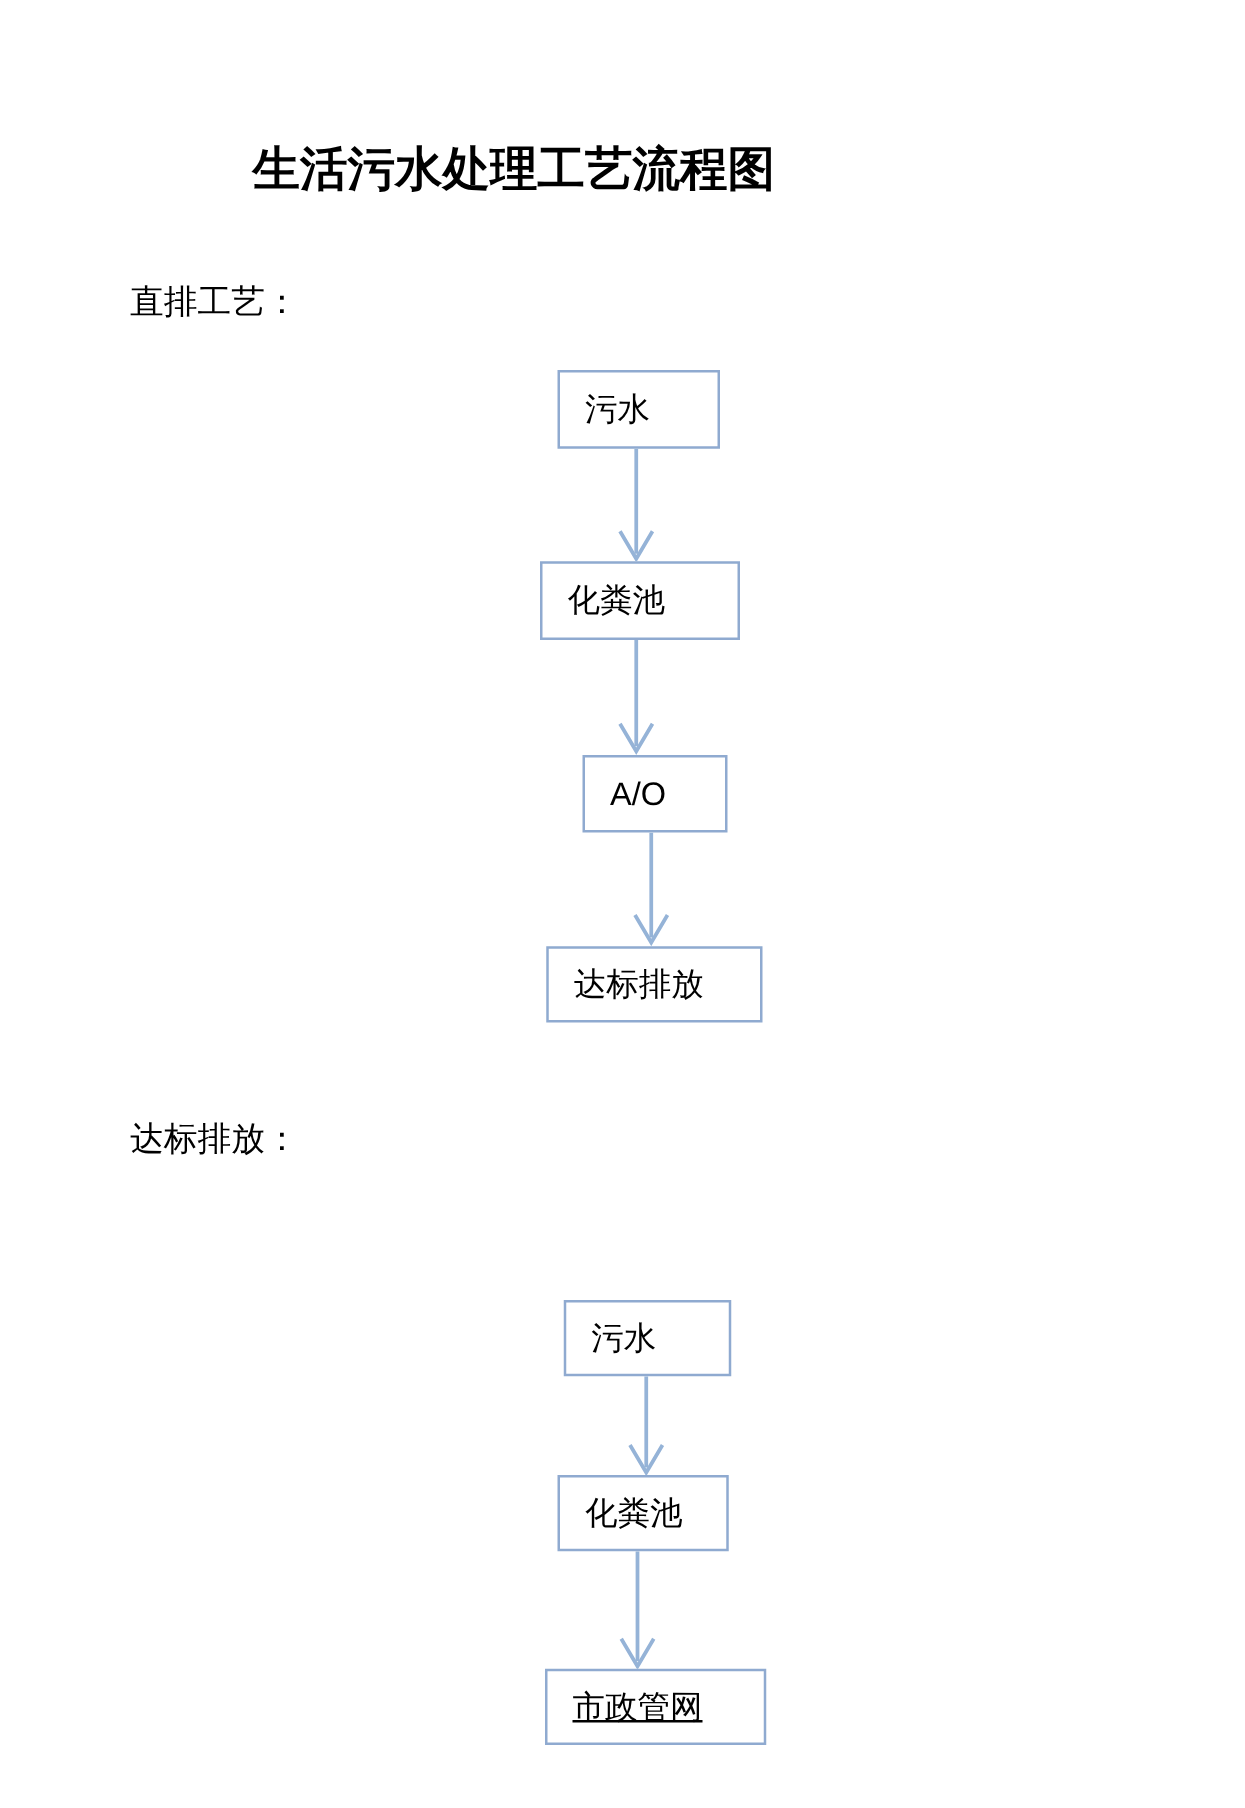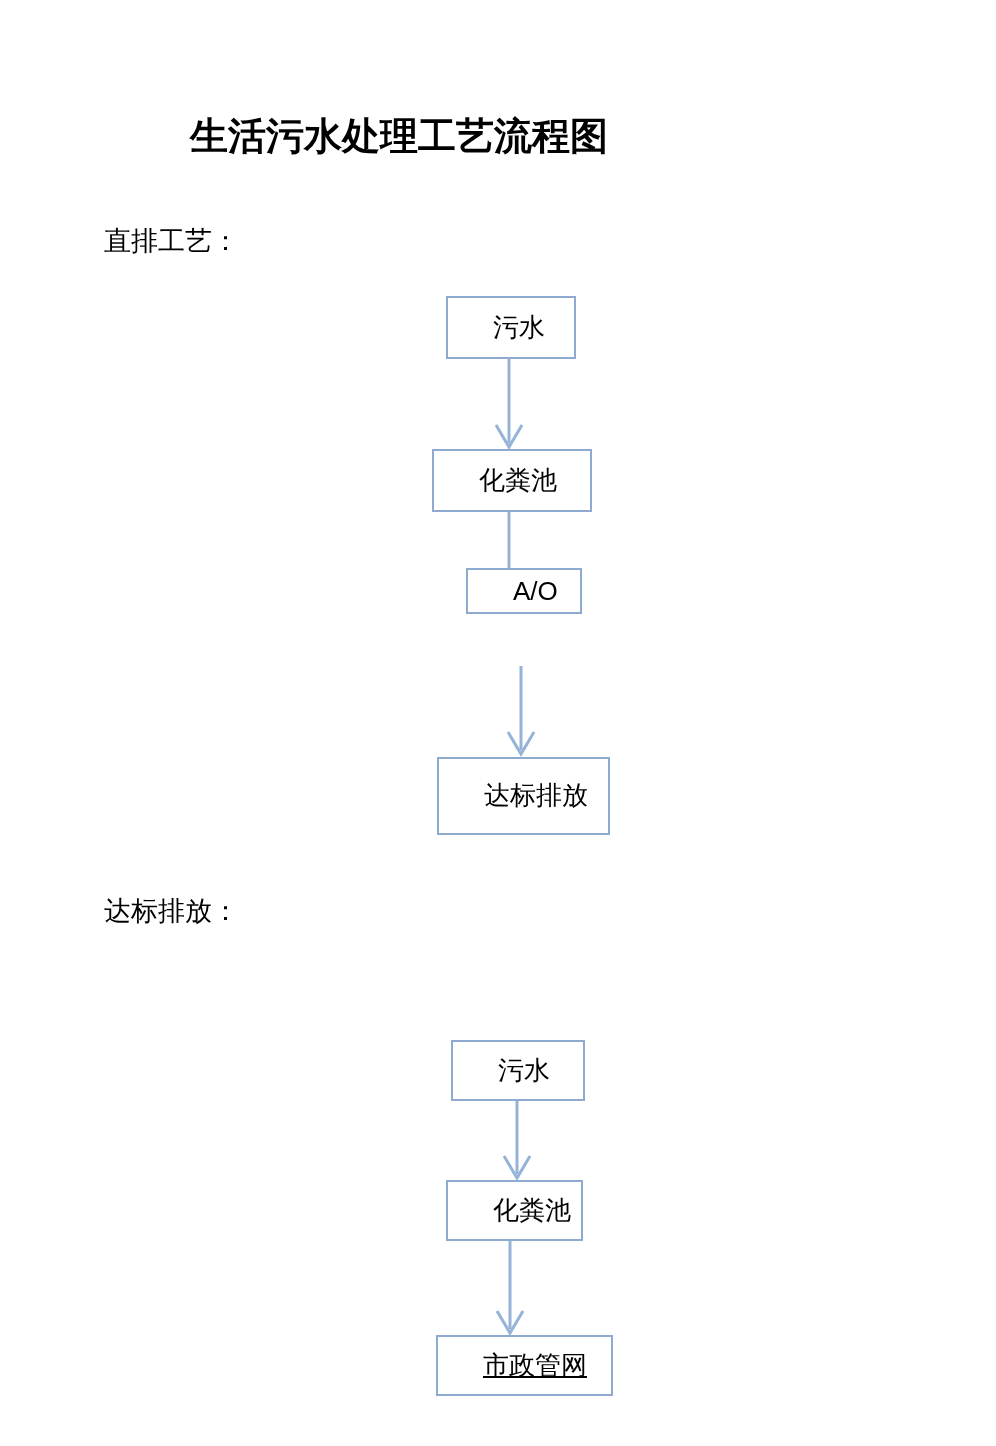--- a/index.html
+++ b/index.html
@@ -13,21 +13,21 @@
     width: 996px;
     height: 1446px;
     background: #ffffff;
     overflow: hidden;
     font-family: "Liberation Serif", "DejaVu Serif", serif;
   }
 
   
   .doc-title {
     position: absolute;
-    left: 0;
+    left: 12px;
     top: 112px;
     width: 798px;
     text-align: center;
     font-family: "Liberation Sans", "DejaVu Sans", sans-serif;
     font-weight: bold;
     font-size: 38px;
     line-height: 48px;
     color: #000000;
     letter-spacing: 0px;
     white-space: nowrap;
@@ -48,39 +48,38 @@
   
   .flow-box {
     position: absolute;
     box-sizing: border-box;
     border: 2px solid #8faad0;
     background: #ffffff;
     display: flex;
     align-items: center;
     color: #000000;
     white-space: nowrap;
-    padding-left: 25px;
   }
   .flow-box .box-label {
     display: block;
     padding-left: 20px;
     font-family: "Liberation Serif", "DejaVu Serif", serif;
     font-size: 26px;
     line-height: 1;
   }
   .flow-box.sans .box-label {
     font-family: "Liberation Sans", "DejaVu Sans", sans-serif;
     font-size: 26px;
   }
 
   
   #f1-box-0 { left: 446px; top: 296px; width: 130px; height: 63px; }
   #f1-box-1 { left: 432px; top: 449px; width: 160px; height: 63px; }
-  #f1-box-2 { left: 466px; top: 568px; width: 116px; height: 46px; }
-  #f1-box-3 { left: 437px; top: 757px; width: 173px; height: 78px; }
+  #f1-box-2 { left: 466px; top: 604px; width: 116px; height: 62px; }
+  #f1-box-3 { left: 437px; top: 757px; width: 173px; height: 61px; }
 
   
   #f2-box-0 { left: 451px; top: 1040px; width: 134px; height: 61px; }
   #f2-box-1 { left: 446px; top: 1180px; width: 137px; height: 61px; }
   #f2-box-2 { left: 436px; top: 1335px; width: 177px; height: 61px; text-decoration: underline; }
 
   
   .arrow {
     position: absolute;
     overflow: visible;

